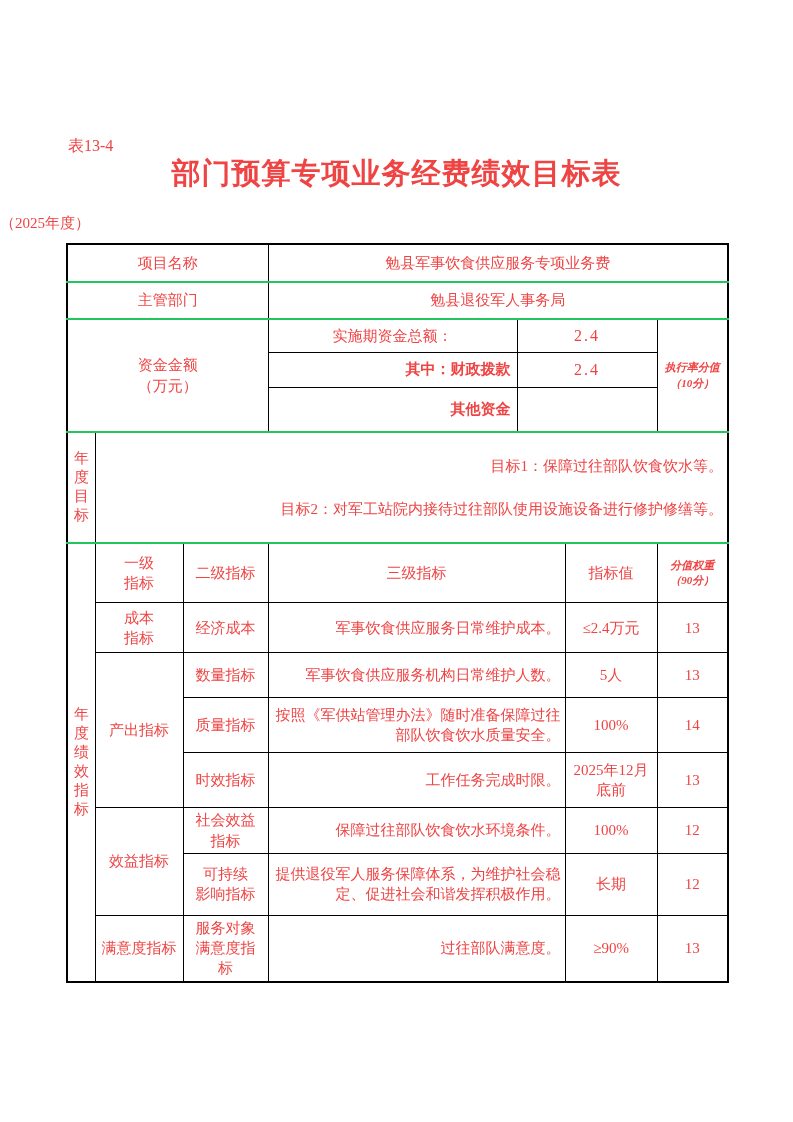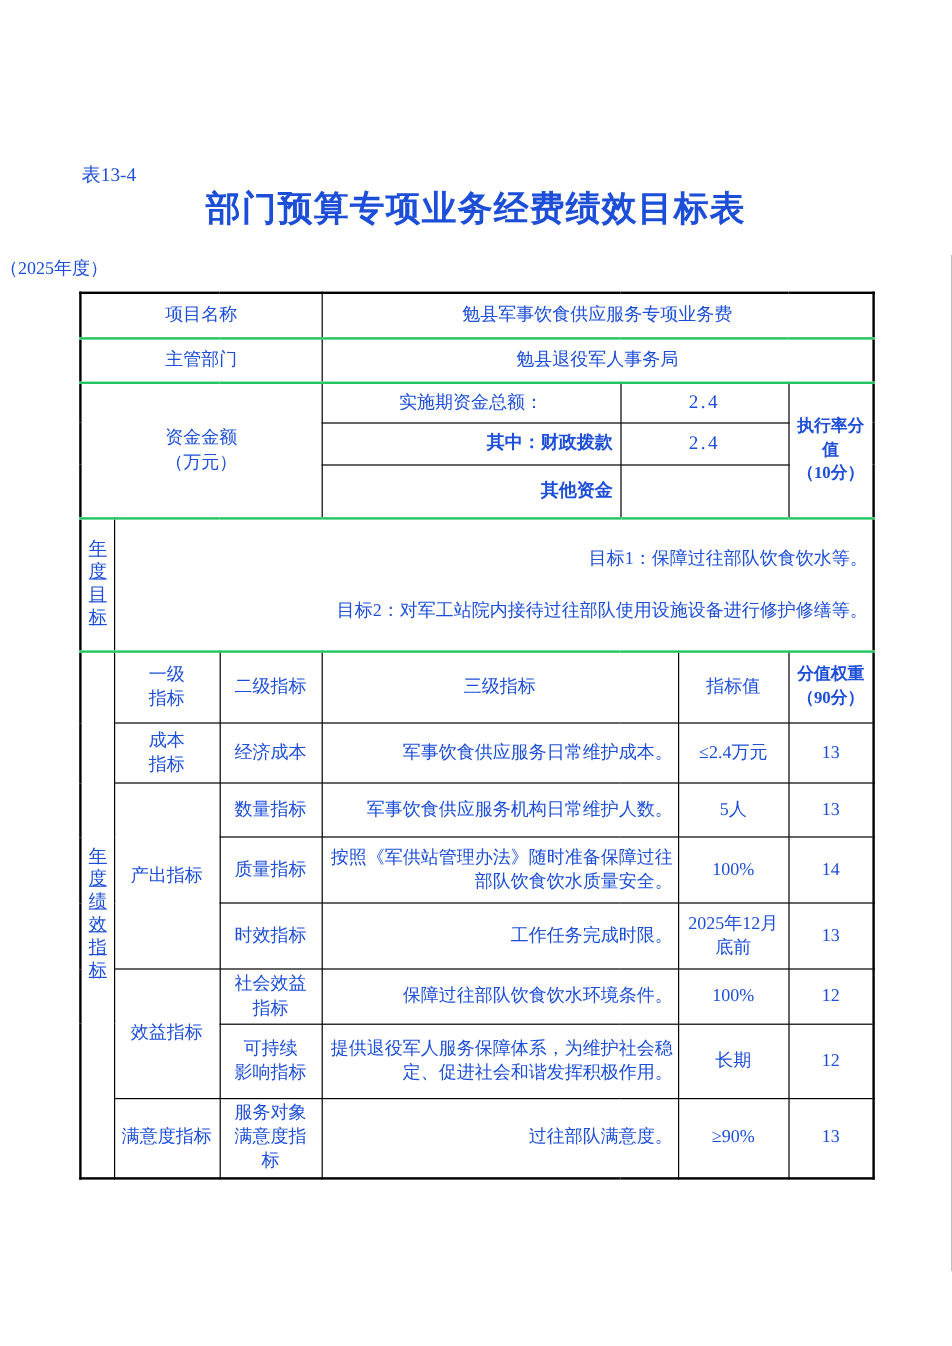--- a/index.html
+++ b/index.html
@@ -2,21 +2,21 @@
 <html><head>
 <meta charset="utf-8">
 <style>
   html, body { margin: 0; padding: 0; background: #888; }
   .page {
     position: relative;
     width: 793px;
     height: 1122px;
     background: #ffffff;
     font-family: "Liberation Serif", "DejaVu Serif", serif;
-    color: #1d4ed8;
+    color: #ef4444;
     overflow: hidden;
   }
   .form-number {
     position: absolute;
     left: 68px;
     top: 136px;
     font-size: 16px;
   }
   .doc-title {
     position: absolute;
@@ -55,28 +55,28 @@
     overflow: hidden;
   }
   td.left   { text-align: right; padding-left: 7px; }
   td.right  { text-align: right; padding-right: 6px; font-weight: bold; }
   .bold     { font-weight: normal; }
   td.bb2    { border-bottom: 2px solid #22c55e; }
   td.vcell  {
     word-break: break-all;
     line-height: 19px;
     padding: 2px 6px;
-    text-decoration: underline;
   }
   td.num { font-size: 16px; letter-spacing: 2px; }
   td.score-head {
     font-weight: bold;
-    font-size: 14px;
+    font-size: 11px;
     padding: 2px 1px;
     line-height: 1.4;
+    font-style: italic;
   }
   td.goal-cell div { line-height: 22px; }
   td.val-cell { font-size: 15px; }
 </style>
 </head>
 <body>
 
 <div class="page">
 
   <div class="form-number">表13-4</div>

